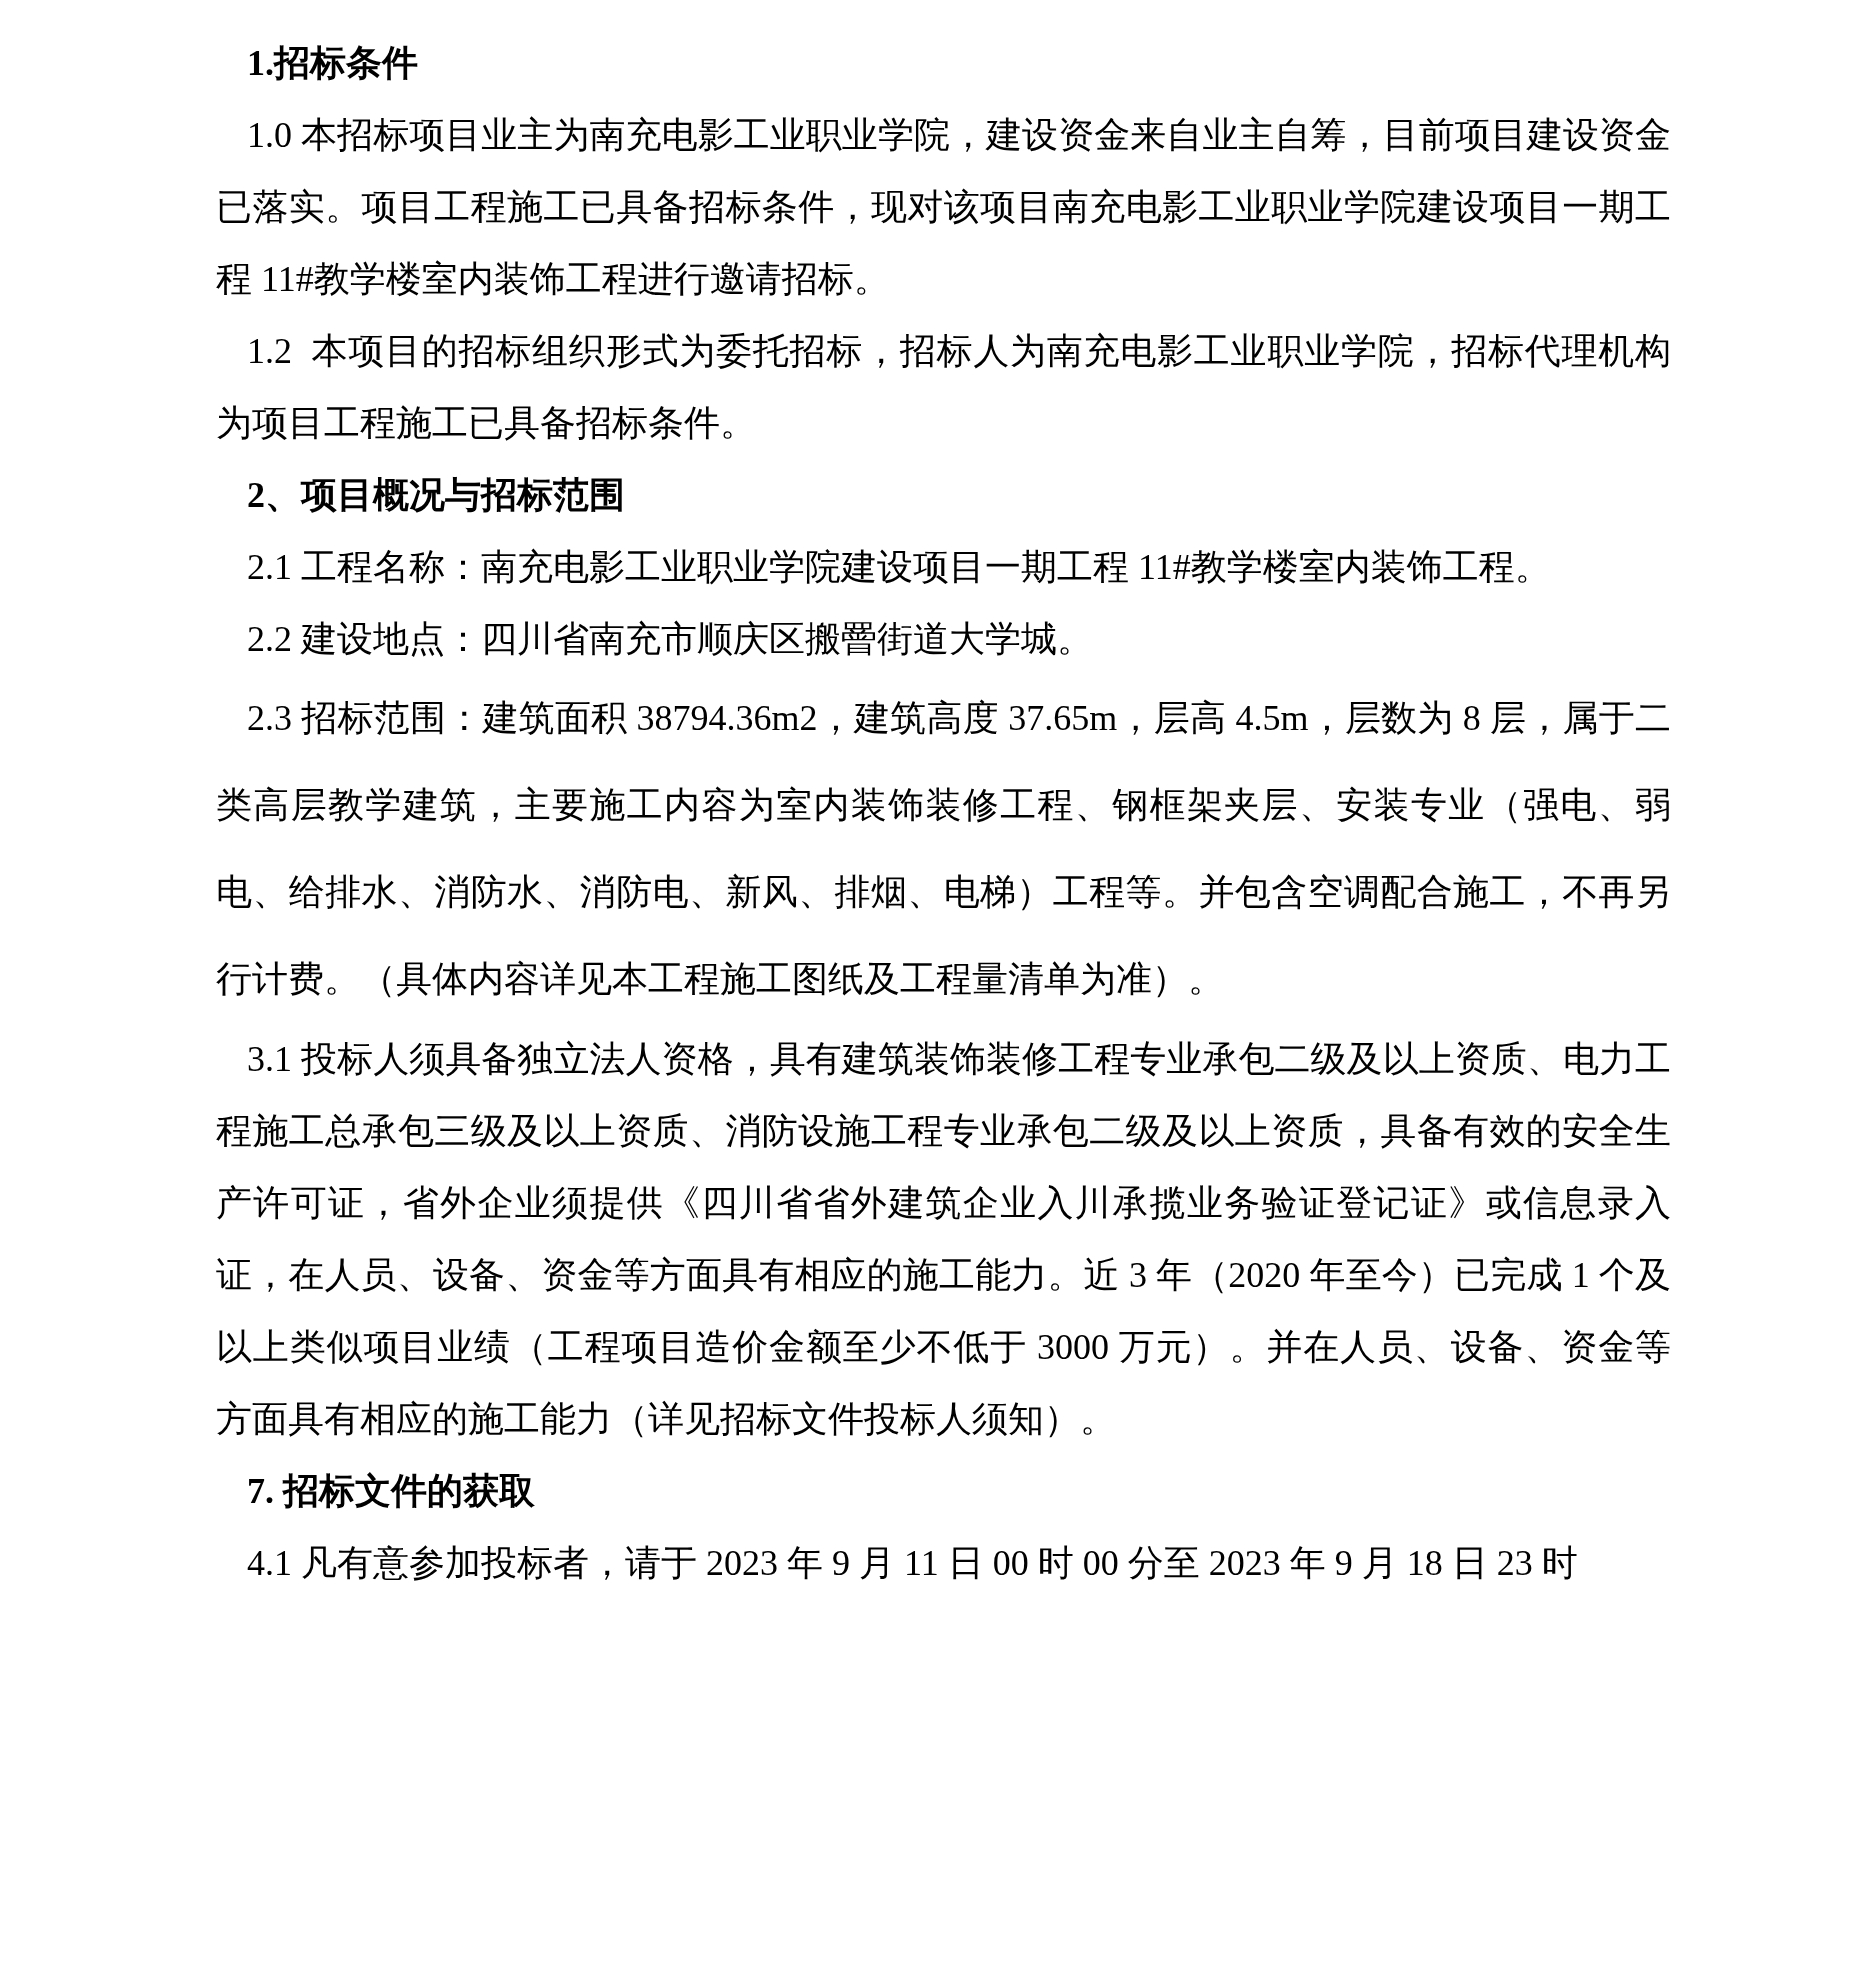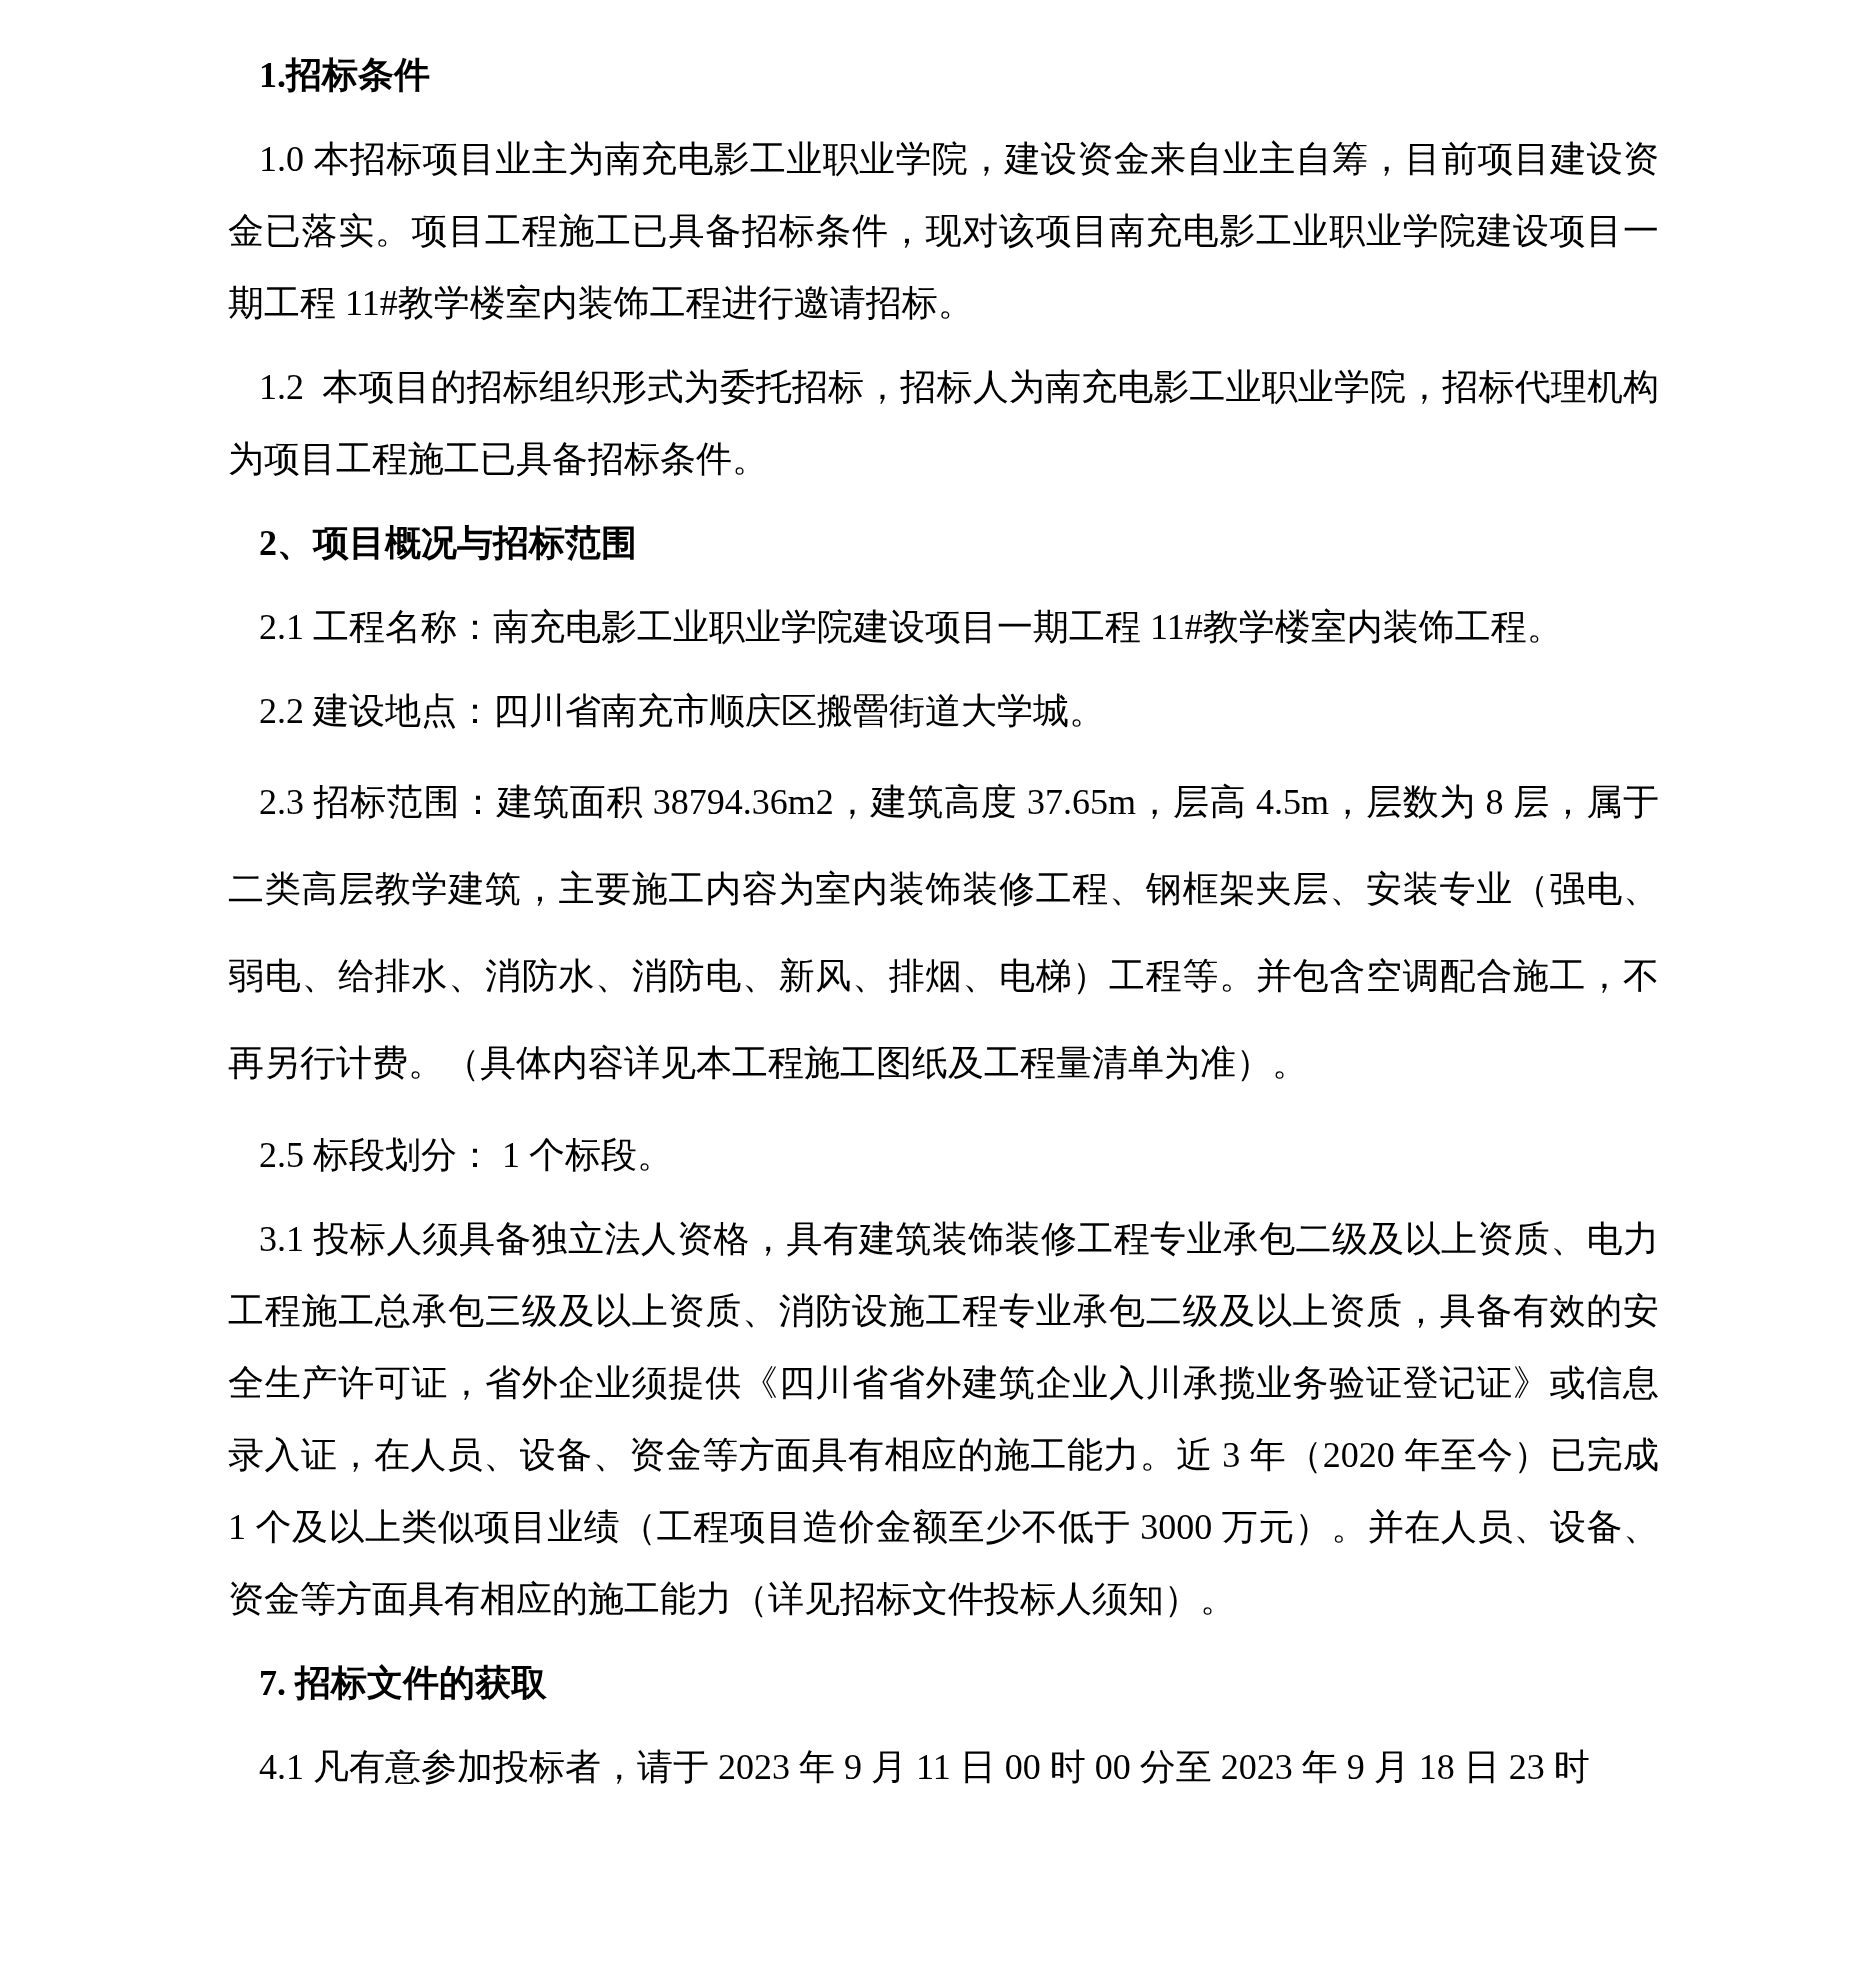--- a/index.html
+++ b/index.html
@@ -17,21 +17,21 @@
     width: 1853px;
     min-height: 1980px;
     padding: 26.5px 182px 0 216px;
     font-family: "Liberation Serif", "DejaVu Serif", serif;
     font-size: 36px;
     line-height: 72px;
     color: #000000;
     text-align: justify;
   }
   .page p {
-    margin: 12px;
+    margin: 0;
     text-indent: 31px;
   }
   .page p.h {
     font-weight: bold;
   }
   .page p.loose {
     line-height: 87px;
   }
   .u {
     text-underline-offset: 7px;
@@ -51,21 +51,20 @@
 
   <p class="h">2、项目概况与招标范围</p>
 
   <p>2.1 工程名称：南充电影工业职业学院建设项目一期工程 11#教学楼室内装饰工程。</p>
 
   <p>2.2 建设地点：四川省南充市顺庆区搬罾街道大学城。</p>
 
   <p class="loose">2.3 招标范围：建筑面积 38794.36m2，建筑高度 37.65m，层高 4.5m，层数为 8 层，属于二类高层教学建筑，主要施工内容为室内装饰装修工程、钢框架夹层、安装专业（强电、弱电、给排水、消防水、消防电、新风、排烟、电梯）工程等。并包含空调配合施工，不再另行计费。（具体内容详见本工程施工图纸及工程量清单为准）。</p>
 
 
-  <p><span>2.5 标段划分：</span><span class="u">&nbsp;1&nbsp;</span><span>个标段。</span></p>
 
 
   <p>3.1 投标人须具备独立法人资格，具有建筑装饰装修工程专业承包二级及以上资质、电力工程施工总承包三级及以上资质、消防设施工程专业承包二级及以上资质，具备有效的安全生产许可证，省外企业须提供《四川省省外建筑企业入川承揽业务验证登记证》或信息录入证，在人员、设备、资金等方面具有相应的施工能力。近 3 年（2020 年至今）已完成 1 个及以上类似项目业绩（工程项目造价金额至少不低于 3000 万元）。并在人员、设备、资金等方面具有相应的施工能力（详见招标文件投标人须知）。</p>
 
 
   <p class="h">7. 招标文件的获取</p>
 
   <p><span>4.1 凡有意参加投标者，请于 </span><span class="u">2023 年 9 月 11 日 00</span><span> 时 </span><span class="u">00</span><span> 分至 </span><span class="u">2023 年 9 月 18 日 23</span><span> 时</span></p>
 
 </div>

